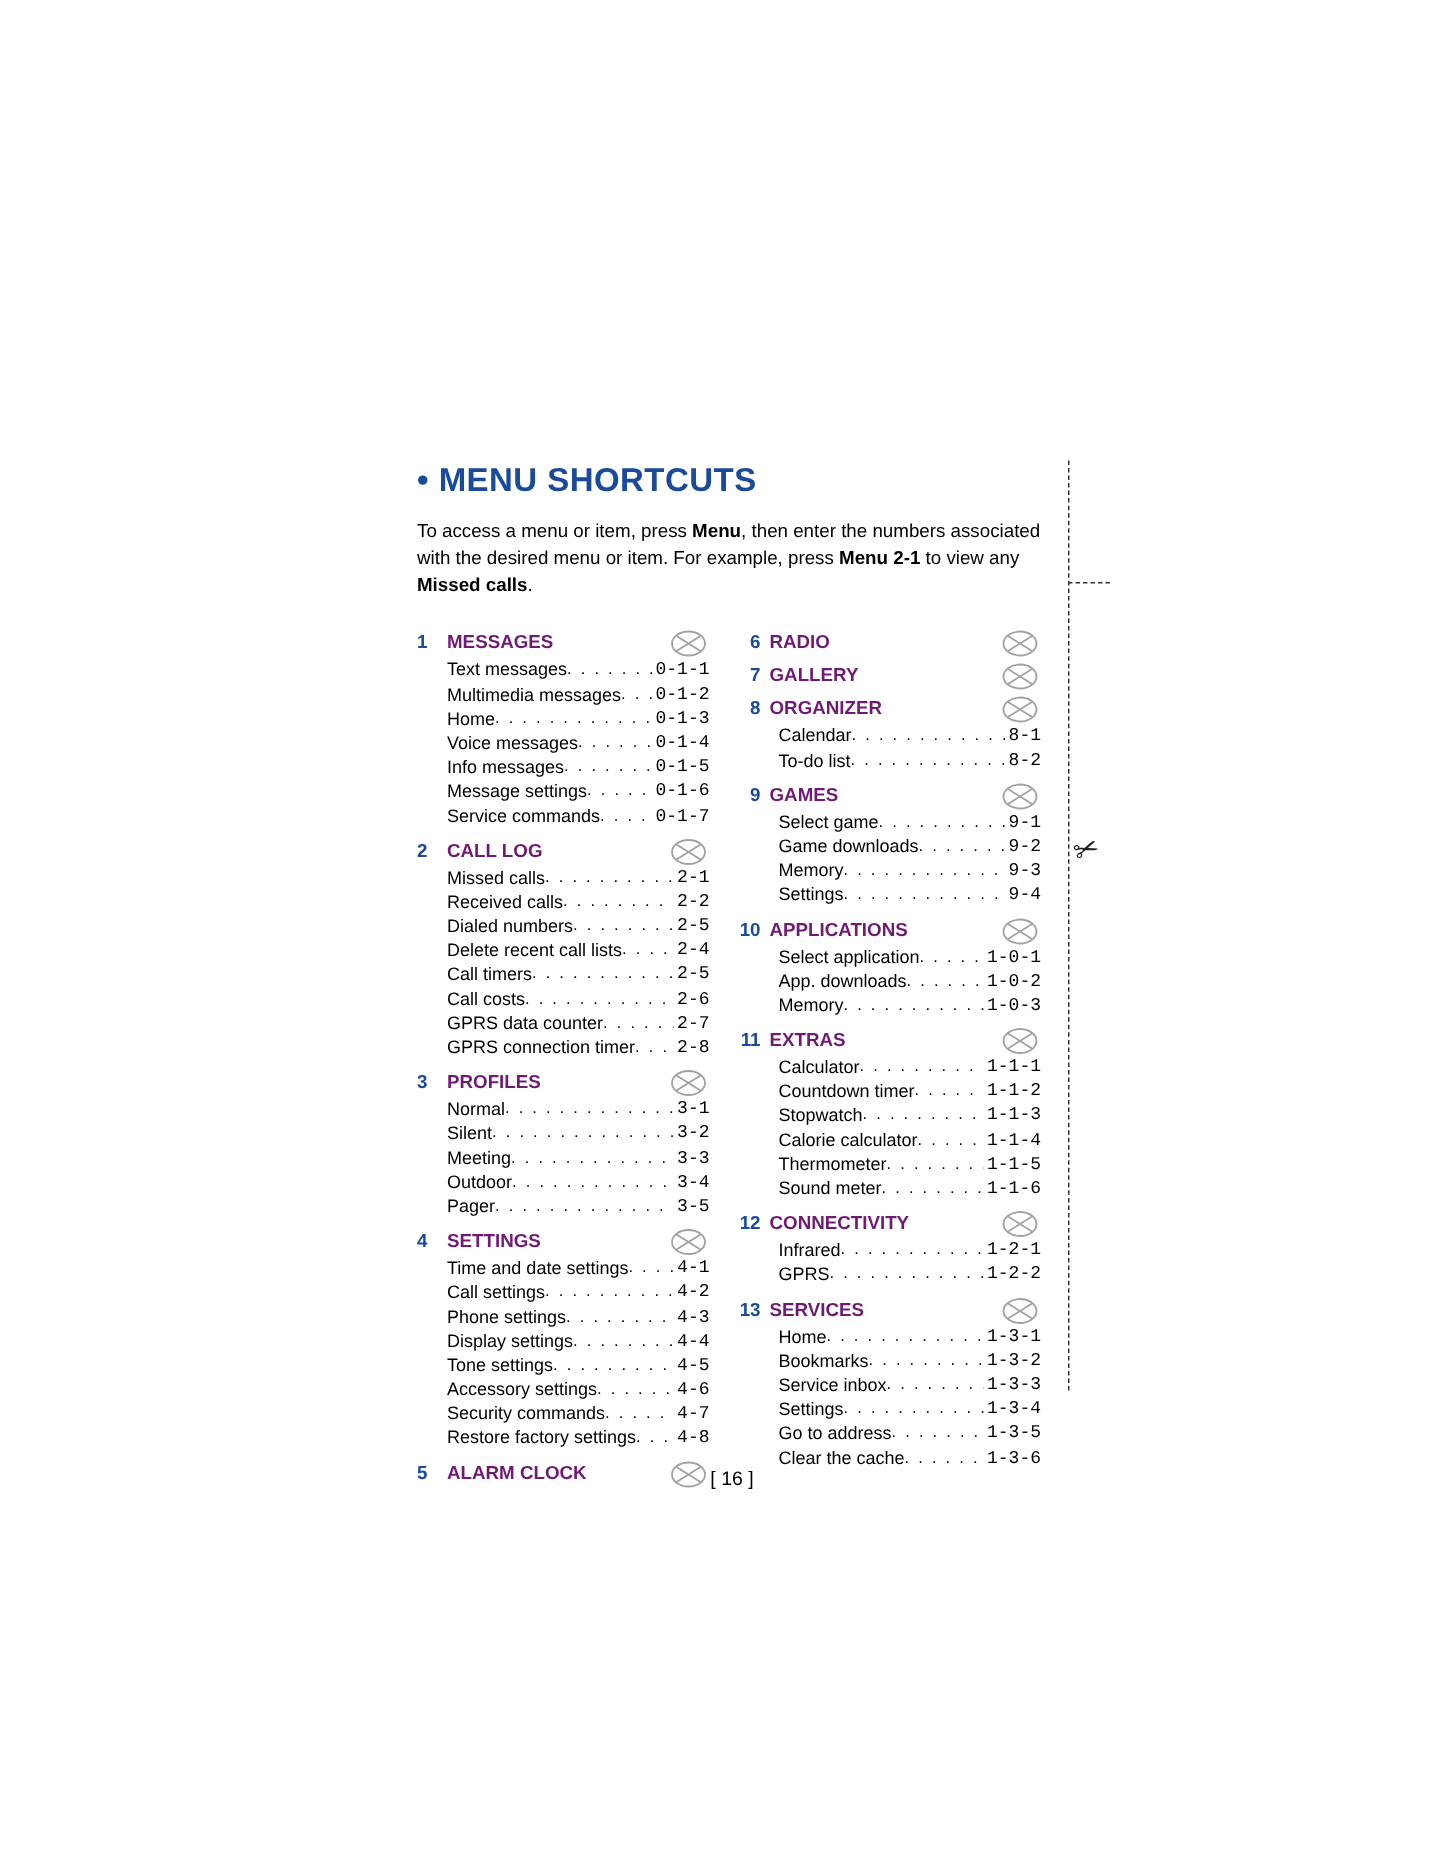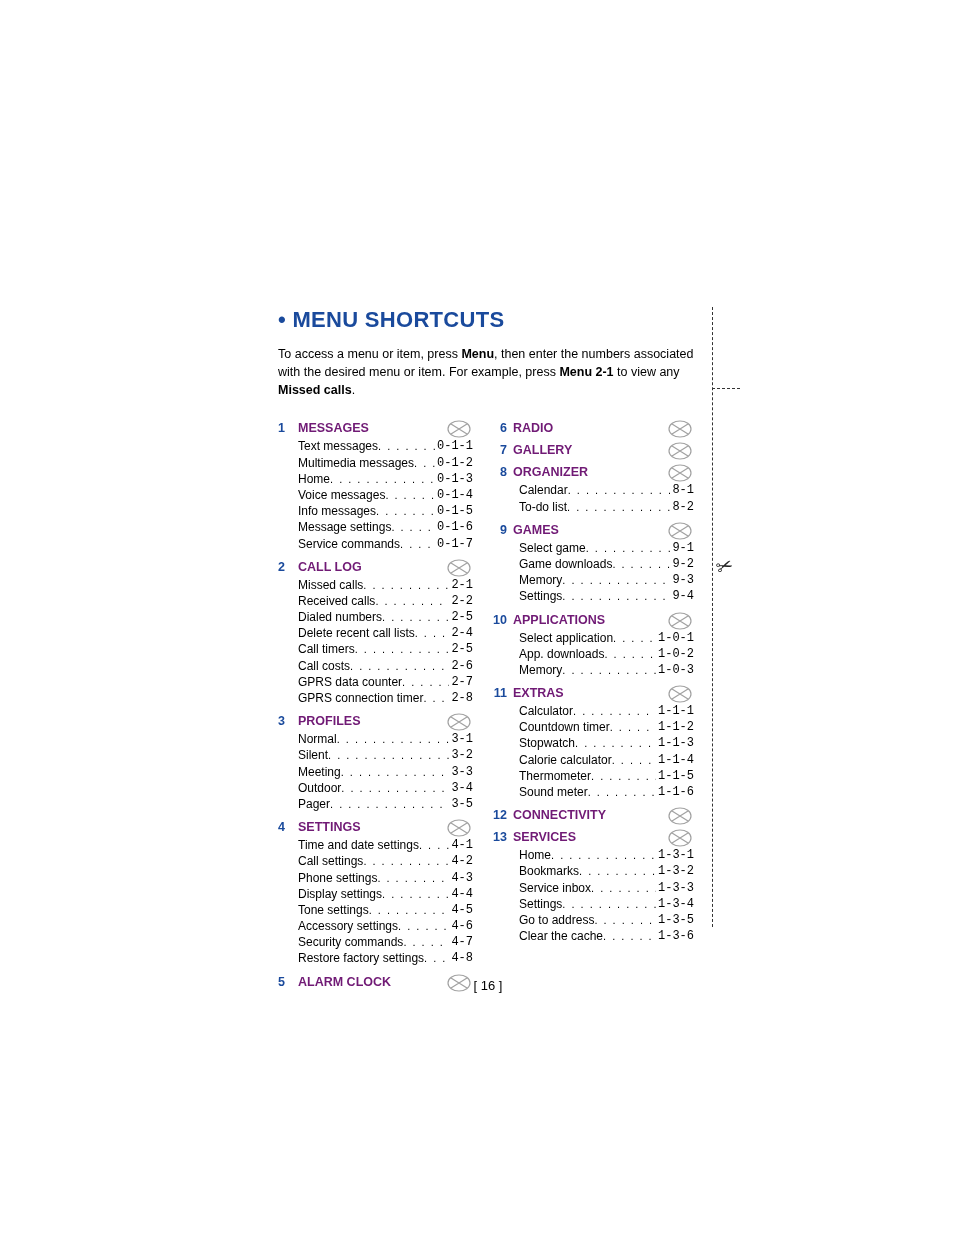--- a/index.html
+++ b/index.html
@@ -495,20 +495,32 @@
           <div class="sec-head">
             <span class="num wide">12</span>
             <span class="hdr">CONNECTIVITY</span>
             <span class="icon"><svg viewBox="0 0 28 22">
                 <g fill="none" stroke="#555" stroke-width="1.2">
                   <ellipse cx="14" cy="11" rx="11" ry="8"></ellipse>
                   <path d="M6 6 L22 16 M6 16 L22 6"></path>
                 </g>
               </svg></span>
           </div>
+          <div class="items">
+            <div class="item">
+              <span class="label">Infrared</span>
+              <span class="dots"></span>
+              <span class="code">1-2-1</span>
+            </div>
+            <div class="item">
+              <span class="label">GPRS</span>
+              <span class="dots"></span>
+              <span class="code">1-2-2</span>
+            </div>
+          </div>
         </div>
         <div class="section">
           <div class="sec-head">
             <span class="num wide">13</span>
             <span class="hdr">SERVICES</span>
             <span class="icon"><svg viewBox="0 0 28 22">
                 <g fill="none" stroke="#555" stroke-width="1.2">
                   <ellipse cx="14" cy="11" rx="11" ry="8"></ellipse>
                   <path d="M6 6 L22 16 M6 16 L22 6"></path>
                 </g>

